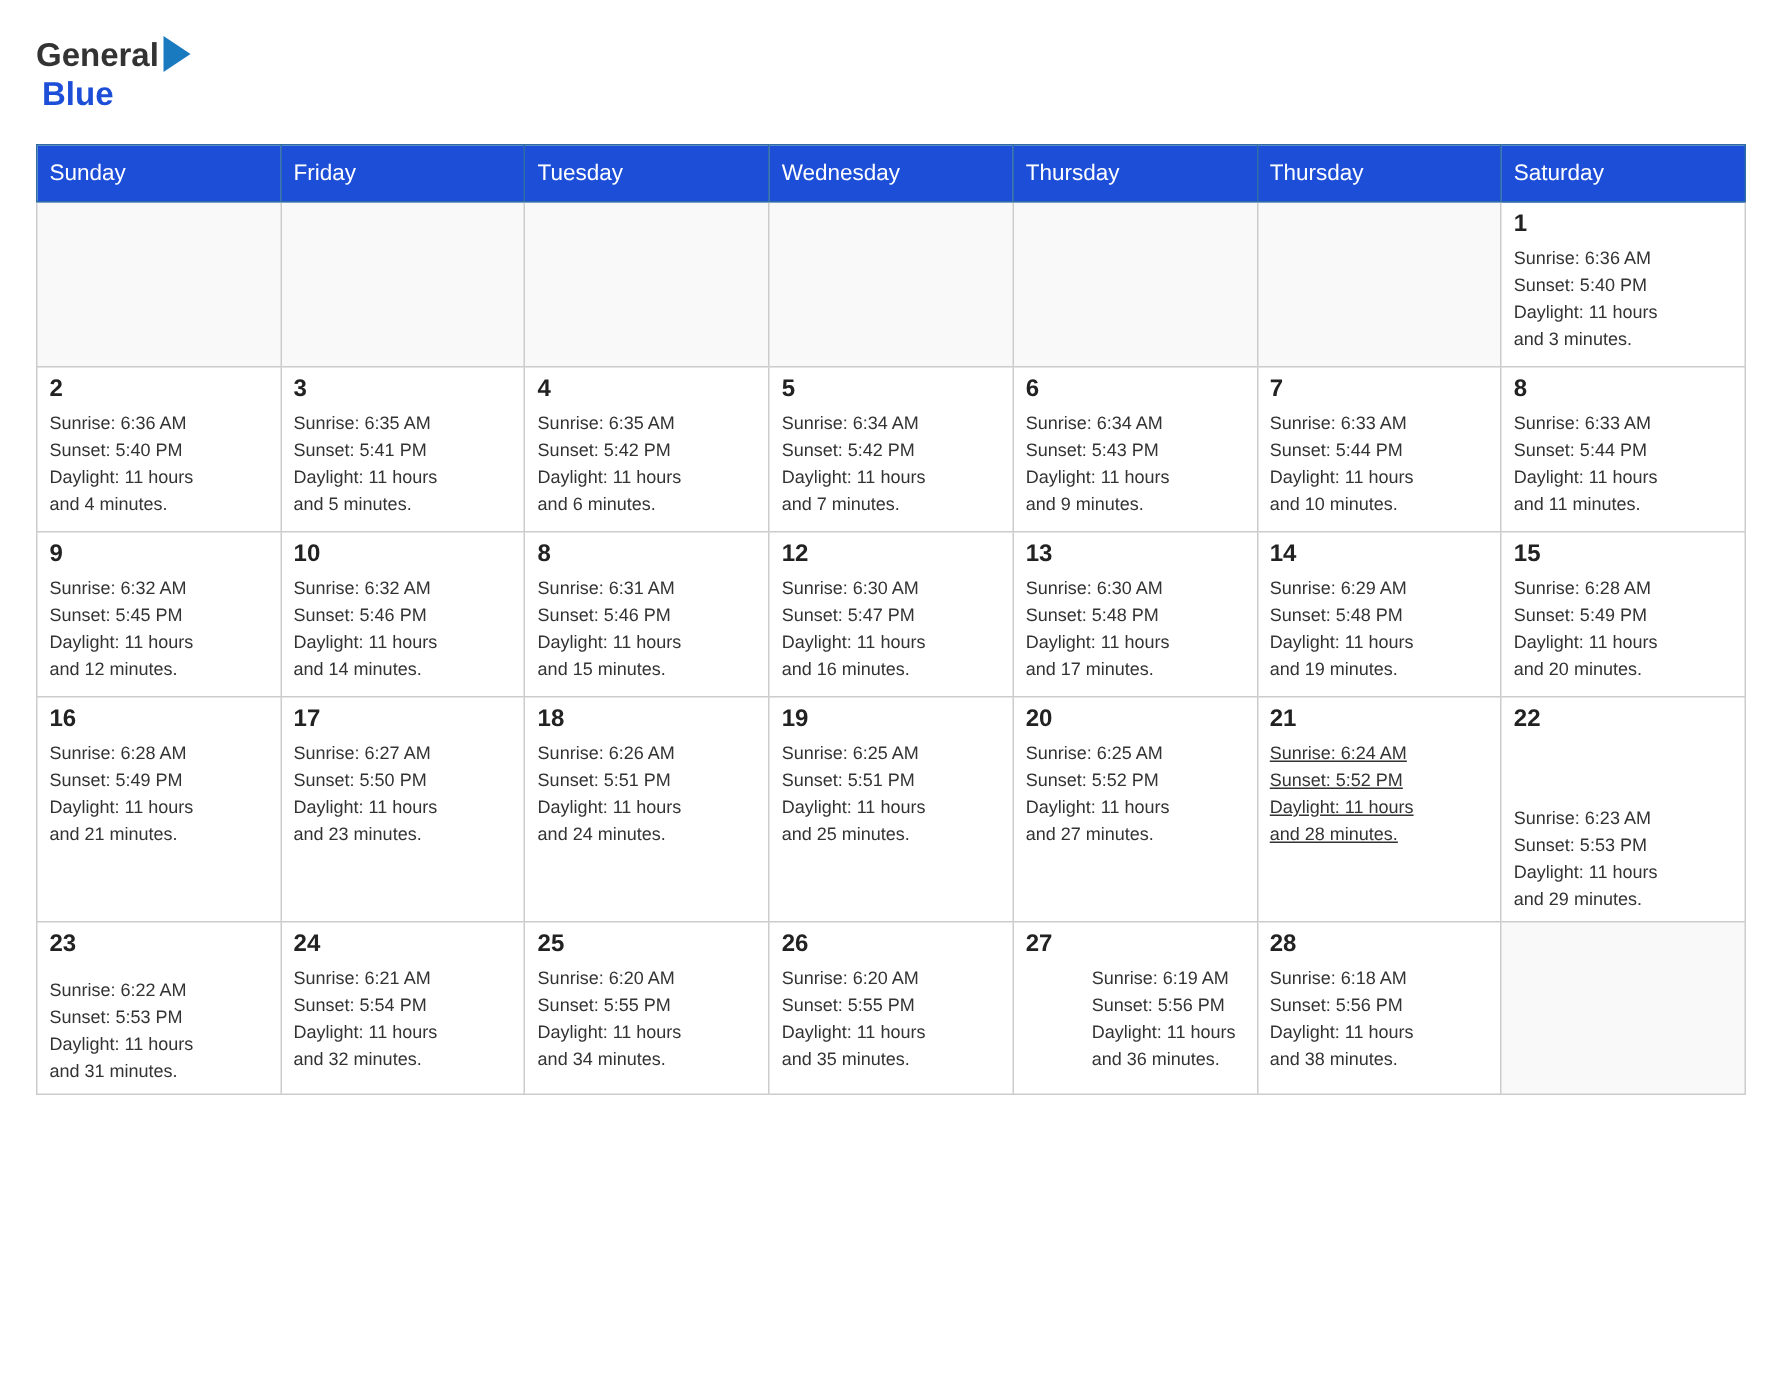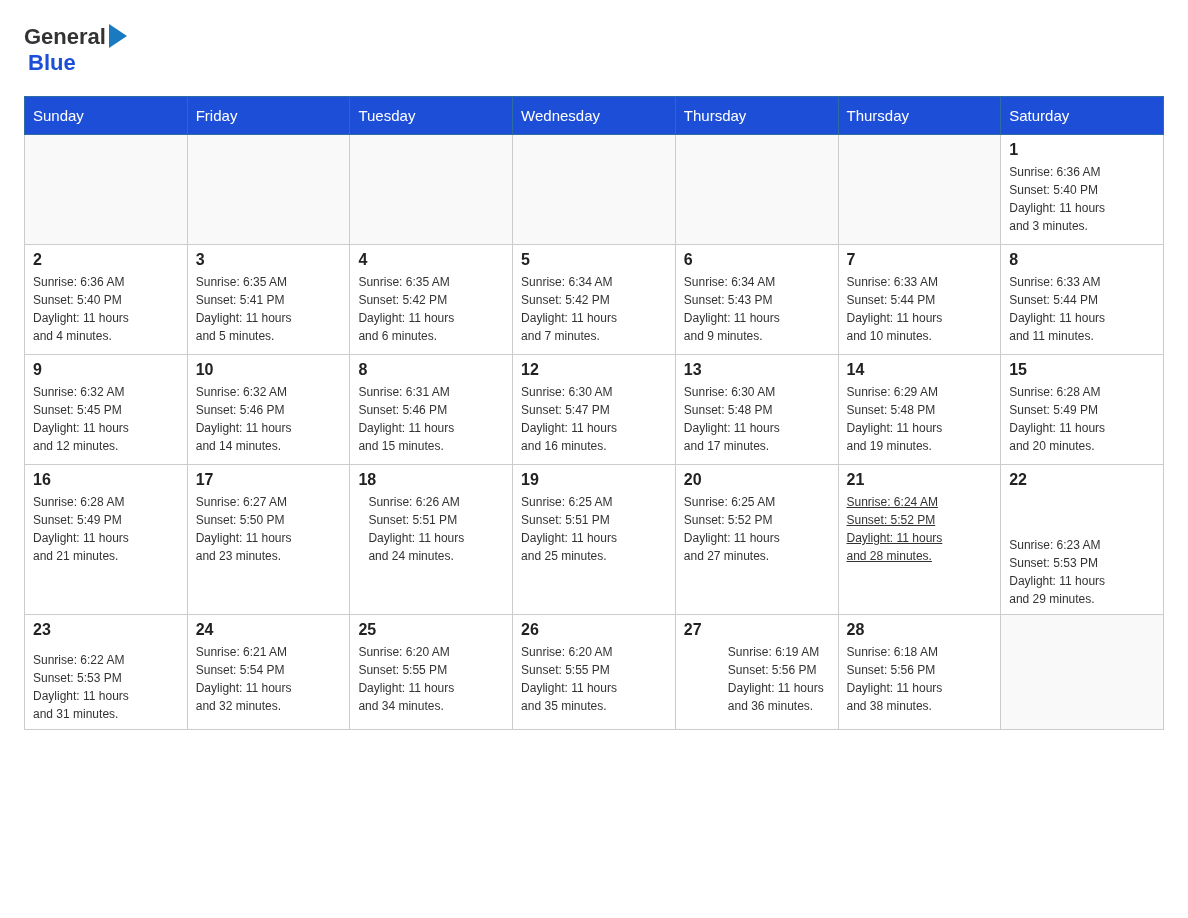--- a/index.html
+++ b/index.html
@@ -255,21 +255,21 @@
         </td>
         <td>
           <span class="day-number">17</span>
           <div class="day-info" style="white-space: pre-line;">Sunrise: 6:27 AM
 Sunset: 5:50 PM
 Daylight: 11 hours
 and 23 minutes.</div>
         </td>
         <td>
           <span class="day-number">18</span>
-          <div class="day-info" style="white-space: pre-line; margin-left: 10px;">Sunrise: 6:26 AM
+          <div class="day-info" style="white-space: pre-line;">Sunrise: 6:26 AM
 Sunset: 5:51 PM
 Daylight: 11 hours
 and 24 minutes.</div>
         </td>
         <td>
           <span class="day-number">19</span>
           <div class="day-info" style="white-space: pre-line;">Sunrise: 6:25 AM
 Sunset: 5:51 PM
 Daylight: 11 hours
 and 25 minutes.</div>

